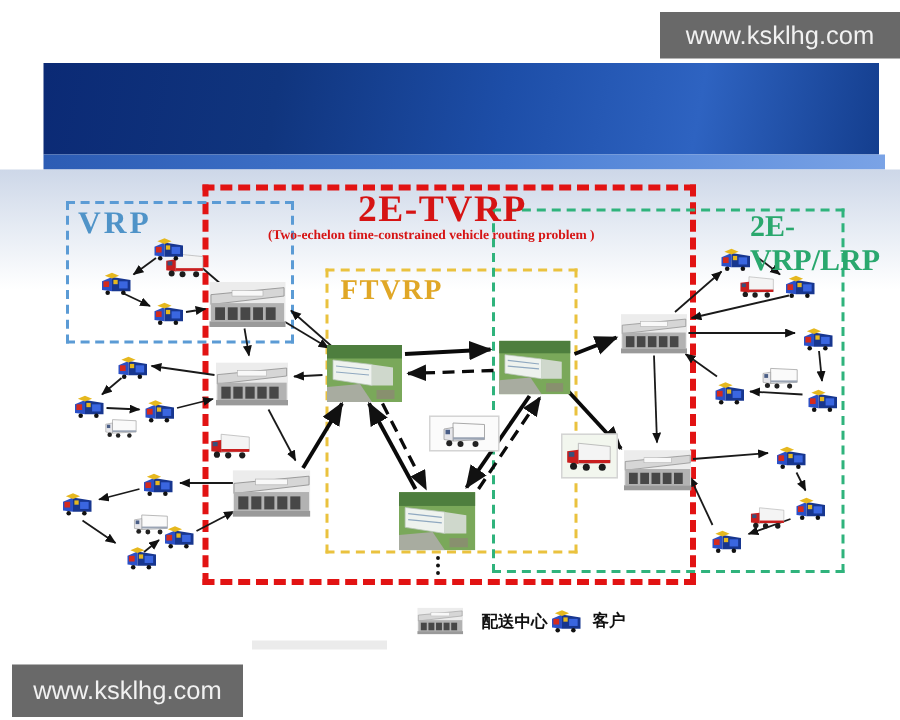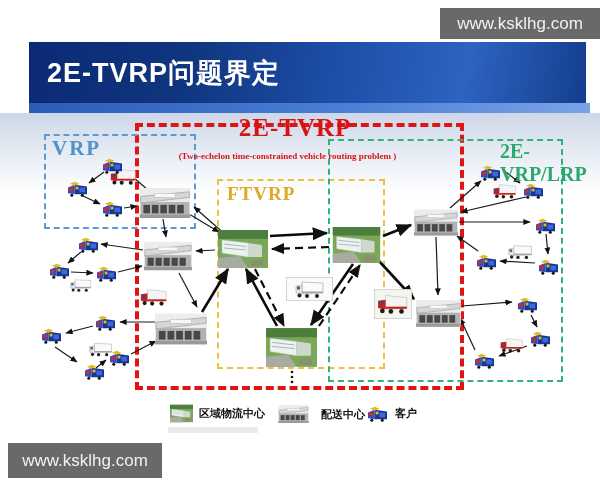--- a/index.html
+++ b/index.html
@@ -19,21 +19,21 @@
   #wm-top{left:440px;top:8px;width:160px;height:31px;}
   #wm-bottom{left:8px;top:443px;width:154px;height:35px;}
   
   .box{position:absolute;box-sizing:border-box;background:transparent;}
   #vrp-box{left:44px;top:134px;width:152px;height:95px;border:2px dashed #5b9bd5;}
   #tvrp-box{left:135px;top:123px;width:329px;height:267px;border:4px dashed #e21313;}
   #ftvrp-box{left:217px;top:179px;width:168px;height:190px;border:2px dashed #eac23e;}
   #lrp-box{left:328px;top:139px;width:235px;height:243px;border:2px dashed #2fb37c;}
   .serif-label{position:absolute;font-family:"Liberation Serif","DejaVu Serif",serif;font-weight:bold;}
   #vrp-label{left:52px;top:136px;font-size:21px;color:#4f93c8;letter-spacing:2px;text-align:center;}
-  #tvrp-label{left:150px;top:114px;width:290px;text-align:center;font-size:25px;color:#d61414;letter-spacing:1px;}
+  #tvrp-label{left:150px;top:126px;width:290px;text-align:center;font-size:25px;color:#d61414;letter-spacing:1px;}
   #tvrp-subtitle{left:145px;top:151px;width:285px;text-align:center;font-size:9px;color:#d61414;}
   #ftvrp-label{left:227px;top:183px;font-size:19px;color:#e0a726;letter-spacing:1px;}
   #lrp-label{left:460px;top:140px;font-size:20px;color:#2aa86e;padding-left:40px;}
   
   .node{position:absolute;}
   .photo{position:absolute;display:flex;align-items:center;justify-content:center;
          border:1px solid #d4d4d4;box-sizing:border-box;}
   
   .legend-item{position:absolute;display:flex;align-items:center;gap:6px;}
   .legend-label{font-size:11px;font-weight:bold;color:#111;}
@@ -97,21 +97,20 @@
         <polygon points="0,28 22,26 30,38 0,38" fill="#a8aca0"></polygon>
         <rect x="33" y="30" width="12" height="6" fill="#88906e"></rect>
       </symbol>
     </defs>
   </svg>
 
   <div class="wm" id="wm-top">www.ksklhg.com</div>
 
   <div id="title-bar"></div>
   <div id="title-strip"></div>
-  <div id="page-title">2E-TVRP问题界定</div>
 
   <div id="grad-band"></div>
 
   <div class="box" id="tvrp-box"></div>
   <div class="box" id="vrp-box"></div>
   <div class="box" id="ftvrp-box"></div>
   <div class="box" id="lrp-box"></div>
 
   <svg class="overlay">
     <defs>
@@ -284,26 +283,20 @@
   <svg class="node" style="left:473px;top:351px" width="23" height="19">
       <use href="#sym-customer"></use>
     </svg>
 
   <div class="serif-label" id="vrp-label">VRP</div>
   <div class="serif-label" id="tvrp-label">2E-TVRP</div>
   <div class="serif-label" id="ftvrp-label">FTVRP</div>
   <div class="serif-label" id="tvrp-subtitle">(Two-echelon time-constrained vehicle routing problem )</div>
   <div class="serif-label" id="lrp-label">2E-VRP/LRP</div>
 
-  <div class="legend-item" style="left:170px;top:404px">
-    <svg width="23" height="19">
-        <use href="#sym-greenctr"></use>
-      </svg>
-    <span class="legend-label">区域物流中心</span>
-  </div>
   <div class="legend-item" style="left:272px;top:405px">
     <svg width="43" height="18">
         <use href="#sym-warehouse"></use>
       </svg>
     <span class="legend-label">配送中心</span>
   </div>
   <div class="legend-item" style="left:366px;top:404px">
     <svg width="23" height="19">
         <use href="#sym-customer"></use>
       </svg>

